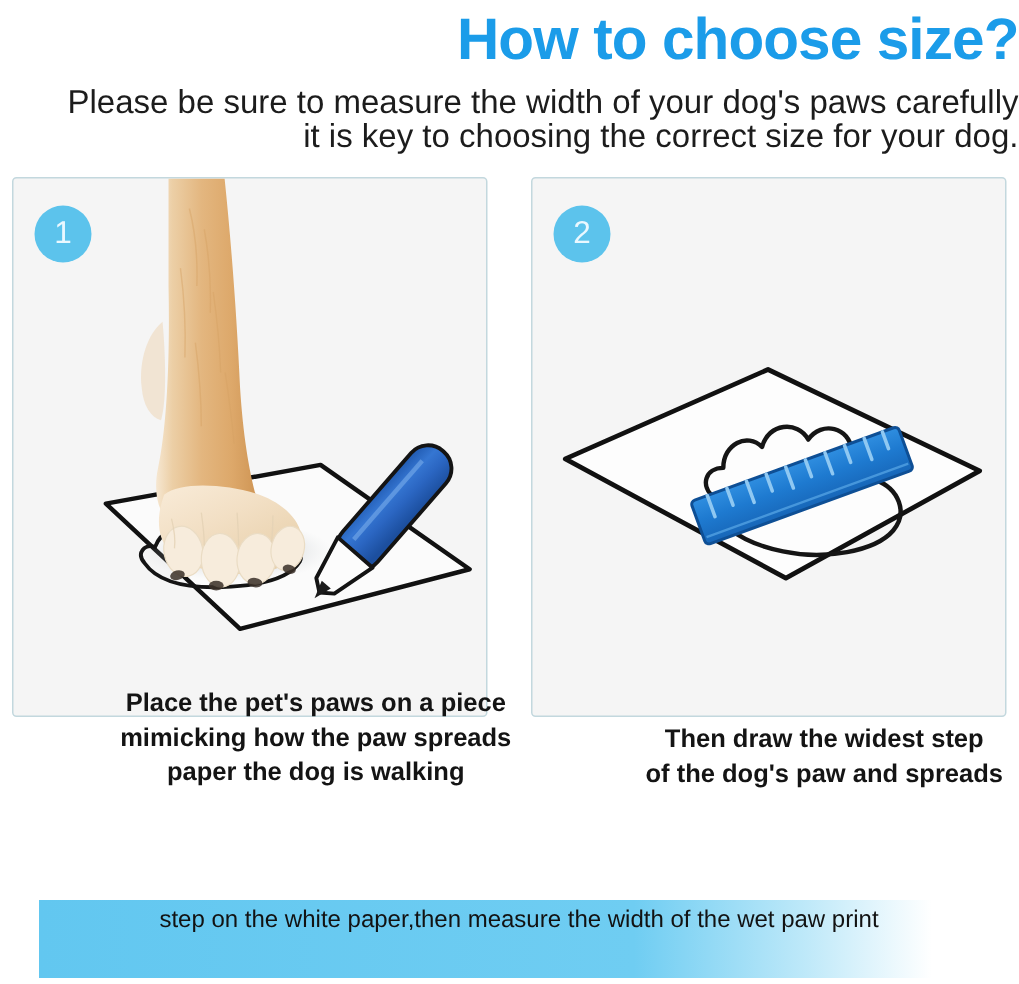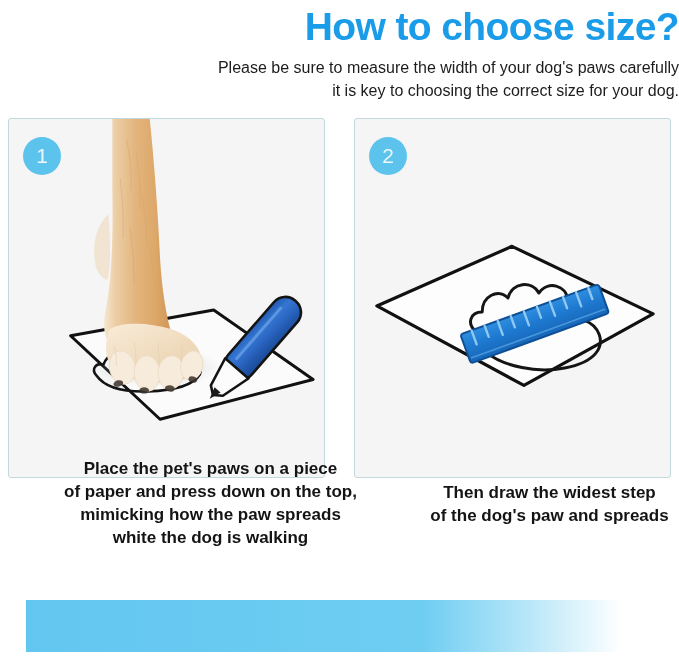--- a/index.html
+++ b/index.html
@@ -25,21 +25,21 @@
     color: #1b9ce9;
     font-size: 39px;
     font-weight: bold;
     letter-spacing: -0.6px;
     line-height: 46px;
     margin: 0;
     padding-top: 2px;
   }
   .subtitle {
     color: #1c1c1c;
-    font-size: 16px;
+    font-size: 22px;
     line-height: 23px;
     margin: 6px 0 0 0;
     font-weight: normal;
   }
   .subtitle span { display: block; }
 
   
   .panels {
     position: absolute;
     top: 118px;
@@ -273,27 +273,27 @@
           <line x1="110" y1="218" x2="254" y2="218" stroke="#5aa9e8" stroke-width="1.6" opacity="0.7"></line>
         </g>
       </svg>
     </div>
   </div>
 </div>
 
 <div class="captions">
   <div class="caption c1">
     <span>Place the pet's paws on a piece</span>
-    <span>of paper and press down on the top,</span>
     <span>mimicking how the paw spreads</span>
-    <span>white the dog is walking</span>
+    <span>paper the dog is walking</span>
   </div>
   <div class="caption c2">
     <span>Then draw the widest step</span>
     <span>of the dog's paw and spreads</span>
   </div>
 </div>
 
 <div class="tips-wrap">
   <div class="tips-bg"></div>
   <div class="tips-text">
+    <span class="tips-line">step on the white paper,then measure the width of the wet paw print</span>
   </div>
 </div>
 
 </body></html>

